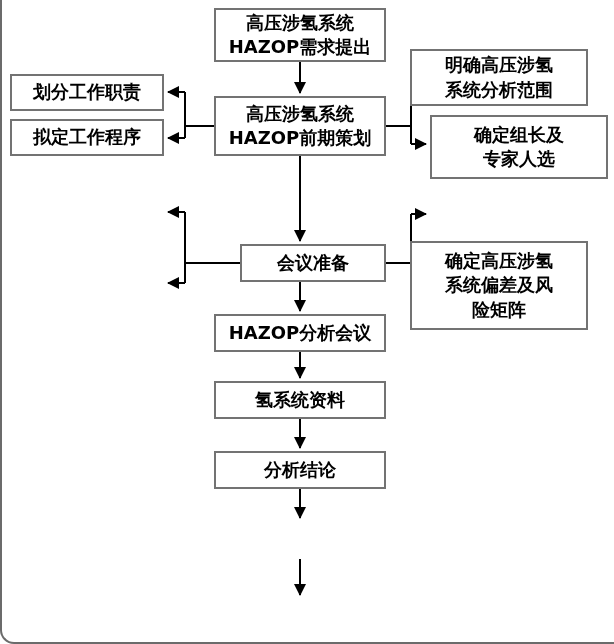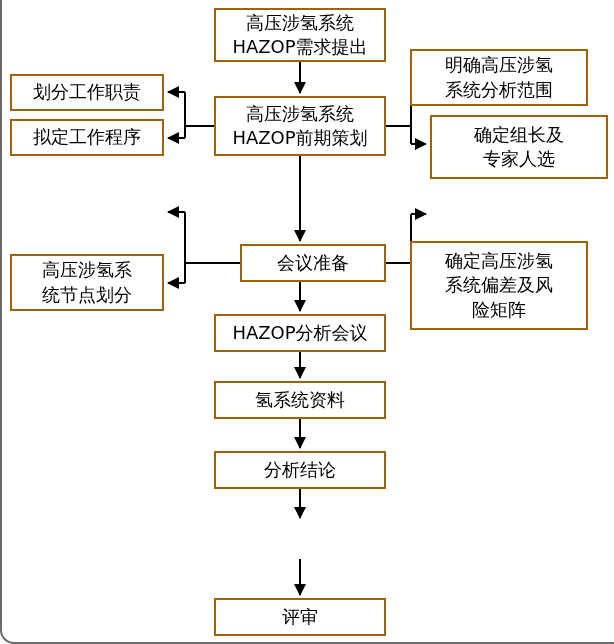--- a/index.html
+++ b/index.html
@@ -15,28 +15,28 @@
     background: #ffffff;
     border-left: 2px solid #6b6b6b;
     border-bottom: 2px solid #6b6b6b;
     border-bottom-left-radius: 14px;
     box-sizing: border-box;
     overflow: hidden;
   }
   .node {
     position: absolute;
     box-sizing: border-box;
-    border: 2px solid #a16207;
+    border: 2px solid #737373;
     background: #ffffff;
     color: #000000;
     display: flex;
     align-items: center;
     justify-content: center;
     text-align: center;
-    font-weight: normal;
+    font-weight: bold;
     font-size: 18px;
     line-height: 1.35;
     white-space: pre-line;
     z-index: 2;
   }
   svg.connectors {
     position: absolute;
     left: 0;
     top: 0;
     width: 614px;
@@ -104,29 +104,26 @@
 
   <div class="node" style="left:238px;top:244px;width:146px;height:38px">会议准备</div>
 
   <div class="node" style="left:212px;top:314px;width:172px;height:38px">HAZOP分析会议</div>
 
   <div class="node" style="left:212px;top:381px;width:172px;height:38px">氢系统资料</div>
 
   <div class="node" style="left:212px;top:451px;width:172px;height:38px">分析结论</div>
 
 
-  <div class="node" style="left:212px;top:598px;width:172px;height:38px">评审</div>
 
   <div class="node" style="left:8px;top:74px;width:154px;height:37px">划分工作职责</div>
 
   <div class="node" style="left:8px;top:119px;width:154px;height:37px">拟定工作程序</div>
 
 
-  <div class="node" style="left:8px;top:254px;width:154px;height:57px">高压涉氢系
-统节点划分</div>
 
   <div class="node" style="left:408px;top:49px;width:178px;height:57px">明确高压涉氢
 系统分析范围</div>
 
   <div class="node" style="left:428px;top:115px;width:178px;height:64px">确定组长及
 专家人选</div>
 
 
   <div class="node" style="left:408px;top:241px;width:178px;height:89px">确定高压涉氢
 系统偏差及风

